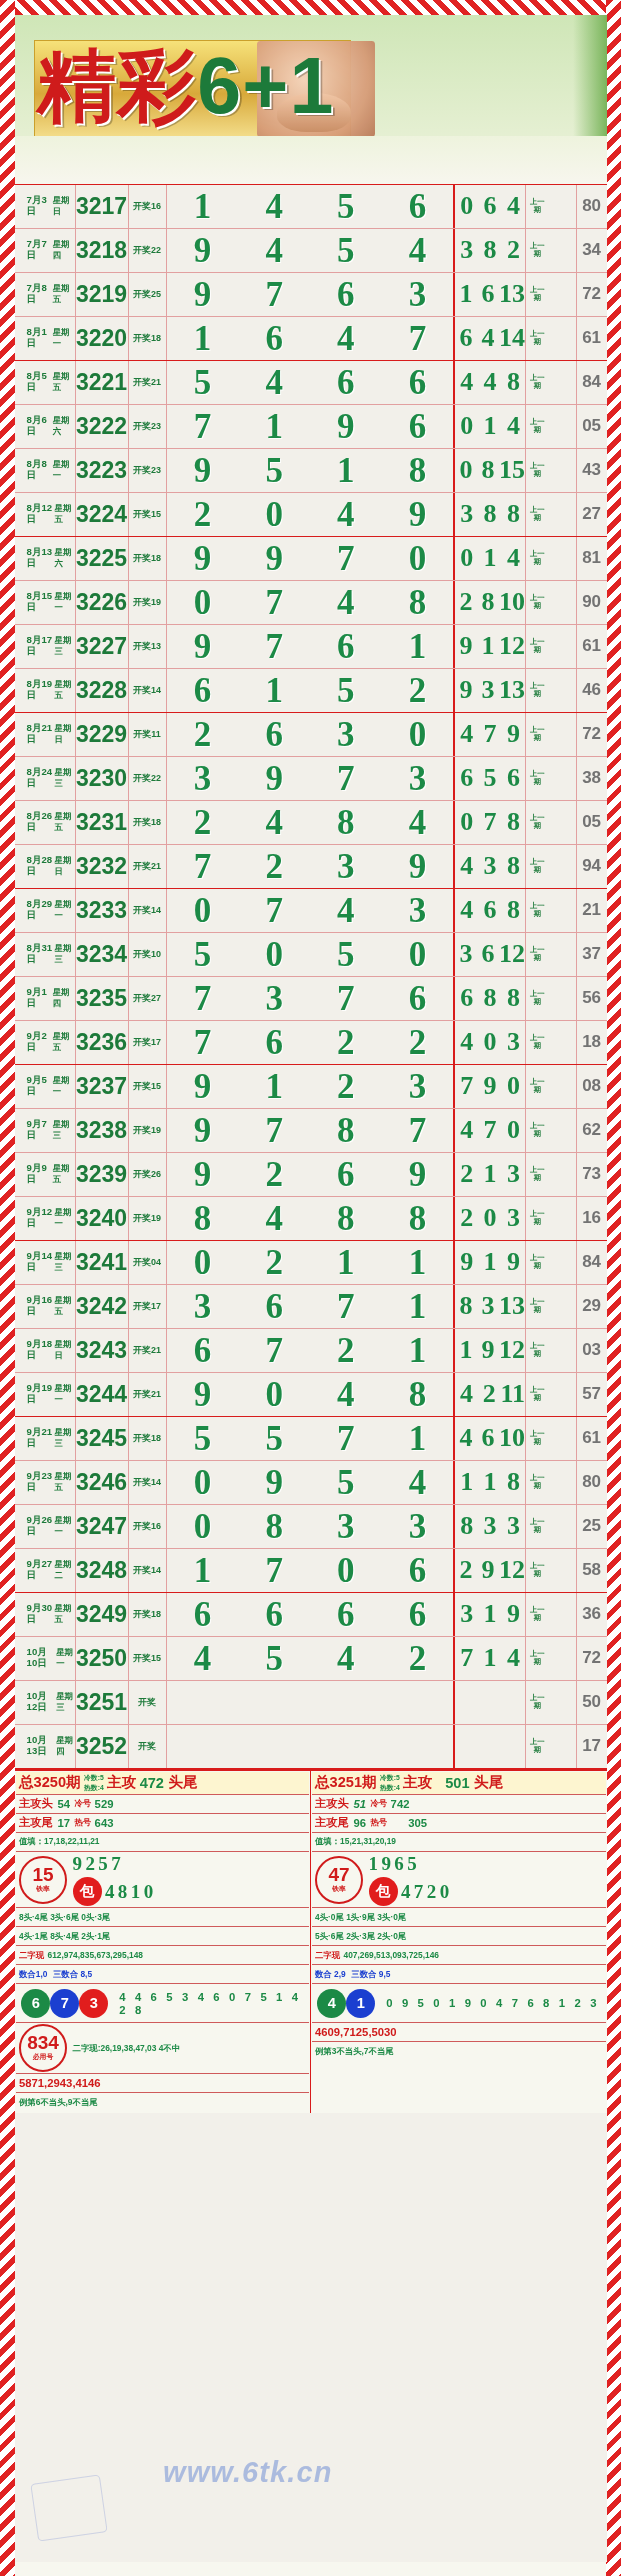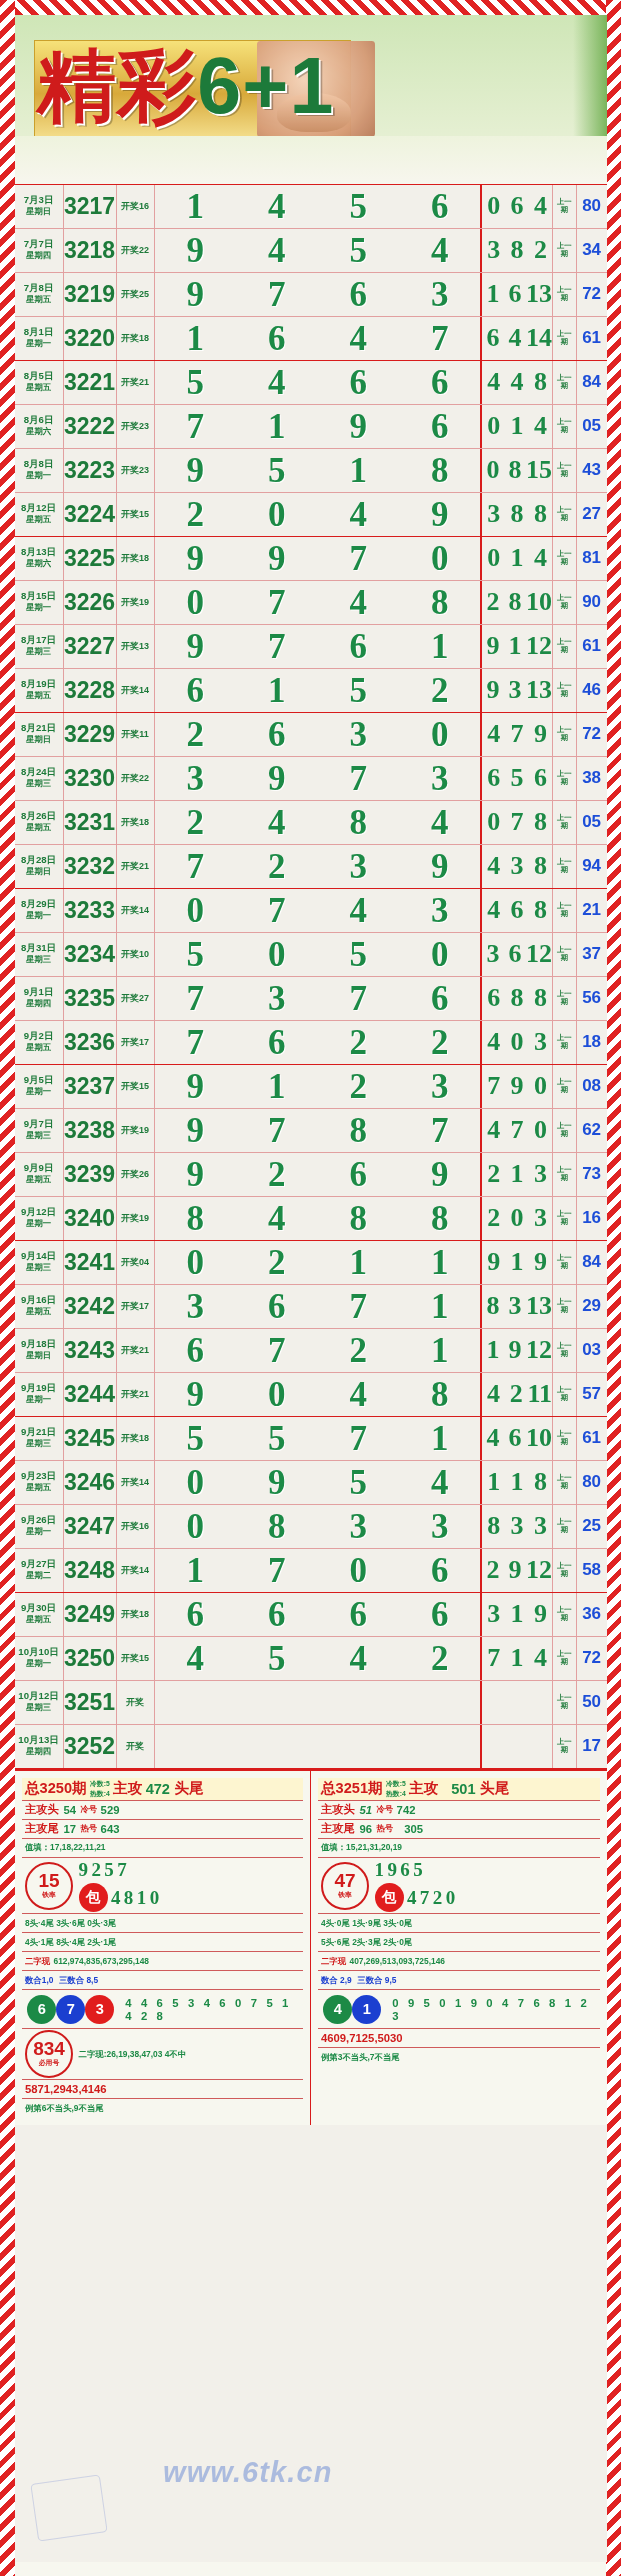--- a/index.html
+++ b/index.html
@@ -35,43 +35,43 @@
   .banner .fade{position:absolute;left:0;top:121px;width:592px;height:48px;
      background:linear-gradient(#eef3dd,#f7f6ee);}
   .banner .greenedge{position:absolute;right:0;top:0;width:34px;height:169px;
      background:linear-gradient(90deg,rgba(120,180,90,0),#7ab55c);}
 
   
   .table{border-top:1.7px solid #d81b1b;border-bottom:1.7px solid #d81b1b;}
   .grp{border-bottom:1.7px solid #d81b1b;}
   .row{display:flex;height:43px;border-bottom:0.6px solid #e2a0a0;}
   .row:last-child{border-bottom:none;}
-  .c-date{width:48px;border-right:0.6px solid #e2a0a0;display:flex;flex-direction:column;
-      align-items:center;justify-content:center;color:#1d7a3a;font-size:9.6px;font-weight:bold;line-height:10.7px;}
+  .c-date{width:48px;border-right:0.6px solid #e2a0a0;display:flex;flex-direction:row;
+      align-items:center;justify-content:center;color:#1d7a3a;font-size:9.6px;font-weight:bold;line-height:10.7px;padding-left:12px;}
   .c-date .d2{font-size:8.4px;}
   .c-issue{width:52px;border-right:0.6px solid #e2a0a0;display:flex;align-items:center;
       justify-content:center;color:#1d7a3a;font-size:23px;font-weight:bold;}
   .c-extra{width:37px;border-right:0.6px solid #e2a0a0;display:flex;
       align-items:center;justify-content:center;color:#1d7a3a;font-size:9px;font-weight:bold;line-height:10px;}
   .c-nums{flex:1;display:flex;align-items:center;}
   .c-nums .n{flex:1;text-align:center;color:#1c8a46;font-size:35px;font-weight:bold;
       font-family:"Liberation Serif",serif;line-height:39px;text-shadow:1.1px 1.1px 0 rgba(255,255,255,.9);}
   .c-sep{width:1.7px;background:#d81b1b;}
   .c-tail{width:70px;display:flex;align-items:center;}
   .c-tail .t{flex:1;text-align:center;color:#1c8a46;font-size:26px;font-weight:bold;
       font-family:"Liberation Serif",serif;}
   .c-side{width:22.5px;border-left:0.6px solid #e2a0a0;display:flex;flex-direction:column;
       align-items:center;justify-content:center;color:#1d7a3a;font-size:7.3px;font-weight:bold;line-height:8px;}
   .c-last{width:30px;border-left:0.6px solid #e2a0a0;display:flex;align-items:center;
-      justify-content:center;color:#1d4ed8;font-size:17px;font-weight:bold;}
+      justify-content:center;color:#737373;font-size:17px;font-weight:bold;margin-left:27px;}
 
   
   .bottom{border-top:1.7px solid #d81b1b;background:#f7f7ef;}
   .brow{display:flex;}
-  .bhalf{width:50%;box-sizing:border-box;border-right:1.1px solid #d81b1b;padding:7px;}
+  .bhalf{width:50%;box-sizing:border-box;border-right:1.1px solid #d81b1b;padding:1px;}
   .bhalf:last-child{border-right:none;}
   .bline{display:flex;align-items:center;border-bottom:0.6px solid #cf5a5a;min-height:19px;padding:1.1px 3.4px;box-sizing:border-box;}
   .t-red{color:#d01b1b;font-weight:bold;}
   .t-green{color:#1c8a46;font-weight:bold;}
   .t-blue{color:#1b3fd0;font-weight:bold;}
   .big{font-size:14.6px;}
   .mid{font-size:11.3px;}
   .sml{font-size:8.4px;}
   .xsml{font-size:6.8px;}
 
@@ -1256,21 +1256,21 @@
           <div class="bline">
             <span class="t-red mid">主攻头</span>
             <span class="t-green mid" style="margin:0 4.5px;font-style:italic;">51</span>
             <span class="t-red sml">冷号</span>
             <span class="t-green mid" style="margin-left:3.4px;">742</span>
           </div>
           <div class="bline">
             <span class="t-red mid">主攻尾</span>
             <span class="t-green mid" style="margin:0 4.5px;">96</span>
             <span class="t-red sml">热号</span>
-            <span class="t-green mid" style="margin-left:11px;">305</span>
+            <span class="t-green mid" style="margin-left:21px;">305</span>
           </div>
           <div class="bline">
             <span class="t-green sml">值填：15,21,31,20,19</span>
           </div>
           <div class="bline" style="justify-content:flex-start;gap:5.6px;">
             <div class="circlebig">
               <span class="v">47</span>
               <span class="l">铁率</span>
             </div>
             <div style="display:flex;flex-direction:column;gap:2.3px;">

